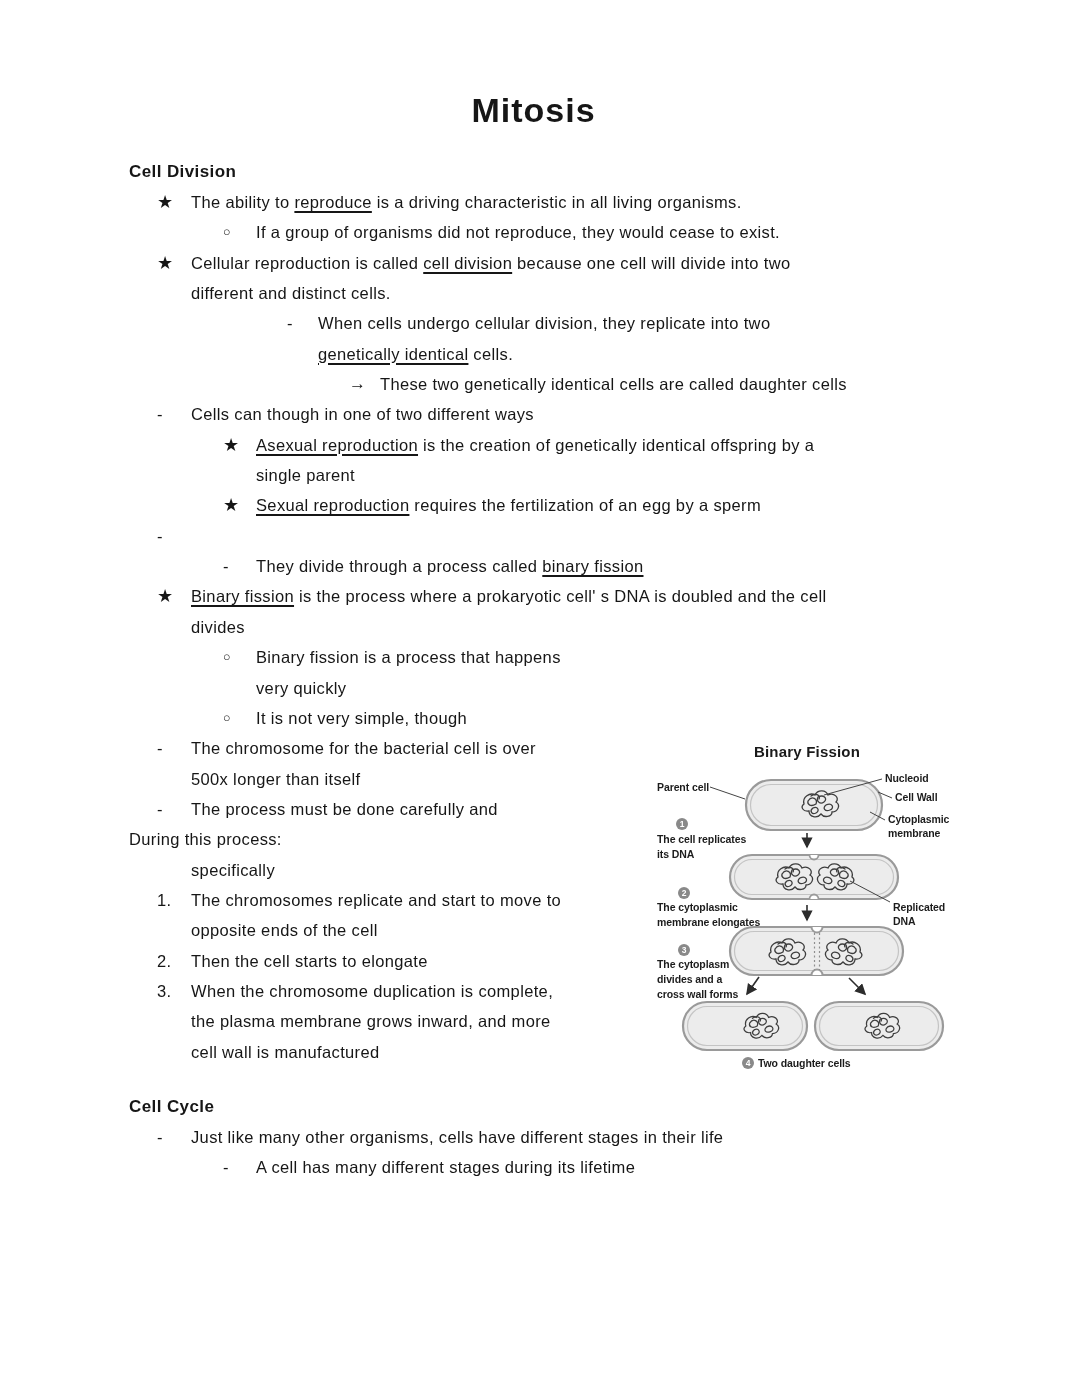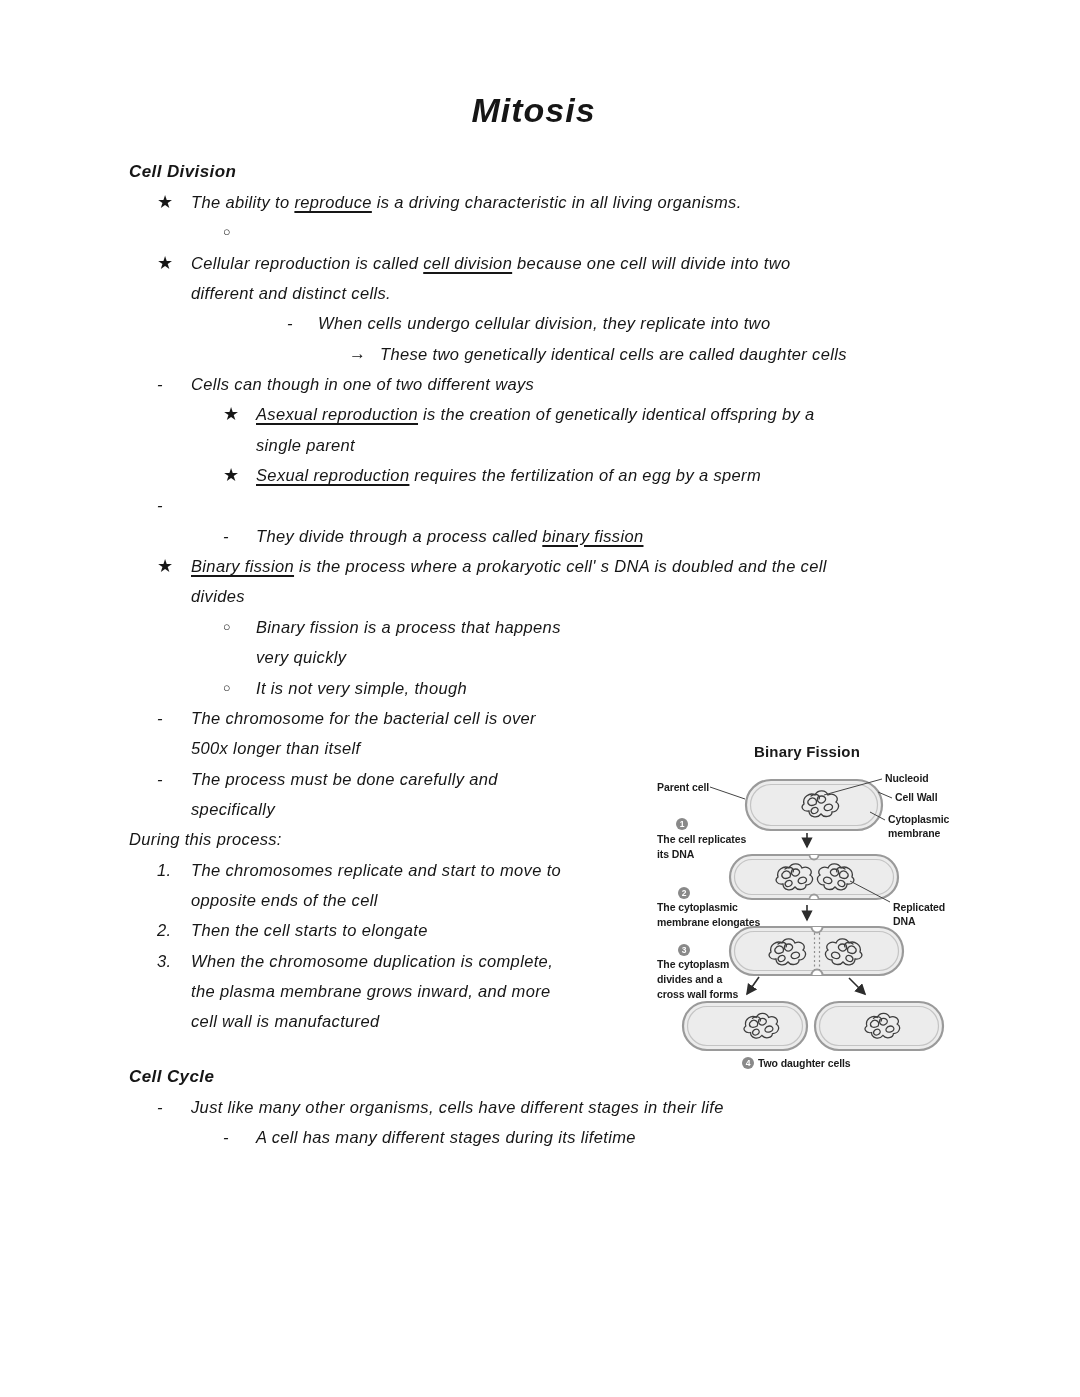--- a/index.html
+++ b/index.html
@@ -3,23 +3,23 @@
 <meta charset="utf-8">
 <style>
   html,body{margin:0;padding:0;}
   body{background:#f2f2f2;}
   .page{
     position:relative;width:1080px;height:1397px;margin:0 auto;background:#ffffff;
     font-family:"Liberation Sans","DejaVu Sans",sans-serif;color:#161616;overflow:hidden;
   }
   .title{
     position:absolute;top:84px;left:0;width:1067px;height:52px;line-height:52px;
-    text-align:center;font-size:34px;font-weight:bold;letter-spacing:1px;font-style:italic;
+    text-align:center;font-size:34px;font-weight:bold;letter-spacing:1px;
   }
-  .notes{position:absolute;left:129px;top:137px;width:951px;font-style:italic;}
+  .notes{position:absolute;left:129px;top:137px;width:951px;}
   .hd{font-weight:bold;font-size:17px;height:30px;line-height:30px;letter-spacing:0.4px;}
   .hd.h1{margin-top:20px;}
   .hd.h2{margin-top:35px;}
   .hd.h3{margin-top:25px;}
   .ln{position:relative;height:30.35px;line-height:30.35px;font-size:16.5px;letter-spacing:0.35px;white-space:nowrap;}
   .ln.i0{padding-left:0;}
   .ln.i1{padding-left:62px;}
   .ln.i2{padding-left:127px;}
   .ln.i3{padding-left:189px;}
   .ln.i4{padding-left:251px;}
@@ -43,42 +43,43 @@
 <body>
 
 <div class="page">
 
   <div class="title">Mitosis</div>
 
   <div class="notes">
 
     <div class="hd h1">Cell Division</div>
     <div class="ln i1"><span class="b star">★</span><span>The ability to </span><span class="u">reproduce</span><span> is a driving characteristic in all living organisms.</span></div>
-    <div class="ln i2"><span class="b circ">○</span></div>
+    <div class="ln i2"><span class="b circ">○</span><span>If a group of organisms did not reproduce, they would cease to exist.</span></div>
     <div class="ln i1"><span class="b star">★</span><span>Cellular reproduction is called </span><span class="u">cell division</span><span> because one cell will divide into two</span></div>
     <div class="ln i1"><span>different and distinct cells.</span></div>
     <div class="ln i3"><span class="b dash">-</span><span>When cells undergo cellular division, they replicate into two</span></div>
+    <div class="ln i3"><span class="u">genetically identical</span><span> cells.</span></div>
     <div class="ln i4"><span class="b arw">→</span><span>These two genetically identical cells are called daughter cells</span></div>
     <div class="ln i1"><span class="b dash">-</span><span>Cells can though in one of two different ways</span></div>
     <div class="ln i2"><span class="b star">★</span><span class="u">Asexual reproduction</span><span> is the creation of genetically identical offspring by a</span></div>
     <div class="ln i2"><span>single parent</span></div>
     <div class="ln i2"><span class="b star">★</span><span class="u">Sexual reproduction</span><span> requires the fertilization of an egg by a sperm</span></div>
 
     <div class="ln i1"><span class="b dash">-</span></div>
     <div class="ln i2"><span class="b dash">-</span><span>They divide through a process called </span><span class="u">binary fission</span></div>
     <div class="ln i1"><span class="b star">★</span><span class="u">Binary fission</span><span> is the process where a prokaryotic cell' s DNA is doubled and the cell</span></div>
     <div class="ln i1"><span>divides</span></div>
     <div class="ln i2"><span class="b circ">○</span><span>Binary fission is a process that happens</span></div>
     <div class="ln i2"><span>very quickly</span></div>
     <div class="ln i2"><span class="b circ">○</span><span>It is not very simple, though</span></div>
     <div class="ln i1"><span class="b dash">-</span><span>The chromosome for the bacterial cell is over</span></div>
     <div class="ln i1"><span>500x longer than itself</span></div>
     <div class="ln i1"><span class="b dash">-</span><span>The process must be done carefully and</span></div>
+    <div class="ln i0"><span>During this process:</span></div>
     <div class="ln i1"><span>specifically</span></div>
-    <div class="ln i0"><span>During this process:</span></div>
     <div class="ln i1"><span class="b num">1.</span><span>The chromosomes replicate and start to move to</span></div>
     <div class="ln i1"><span>opposite ends of the cell</span></div>
     <div class="ln i1"><span class="b num">2.</span><span>Then the cell starts to elongate</span></div>
     <div class="ln i1"><span class="b num">3.</span><span>When the chromosome duplication is complete,</span></div>
     <div class="ln i1"><span>the plasma membrane grows inward, and more</span></div>
     <div class="ln i1"><span>cell wall is manufactured</span></div>
 
     <div class="hd h3">Cell Cycle</div>
     <div class="ln i1"><span class="b dash">-</span><span>Just like many other organisms, cells have different stages in their life</span></div>
     <div class="ln i2"><span class="b dash">-</span><span>A cell has many different stages during its lifetime</span></div>

